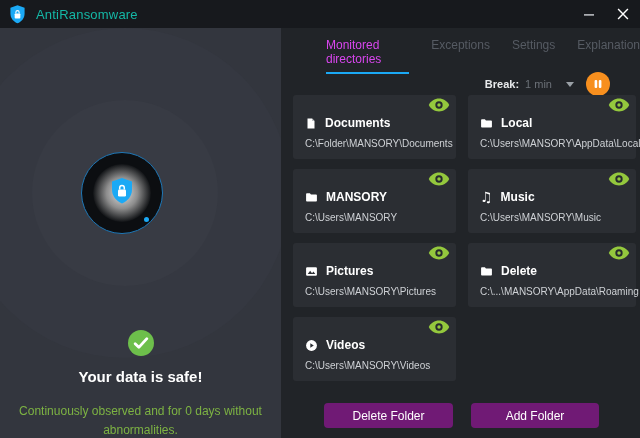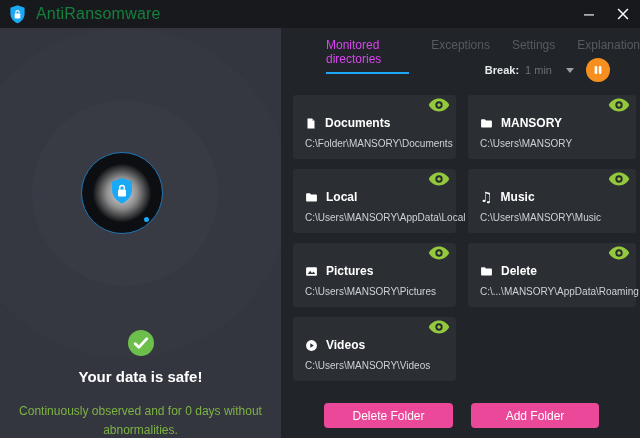--- a/index.html
+++ b/index.html
@@ -3,21 +3,21 @@
 <meta charset="utf-8">
 <style>
   * { margin:0; padding:0; box-sizing:border-box; }
   html,body { width:640px; height:438px; overflow:hidden; }
   body { font-family:"Liberation Sans", sans-serif; background:#212428; }
   .window { width:640px; height:438px; display:flex; flex-direction:column; }
 
   
   .titlebar { height:28px; background:#17191d; display:flex; align-items:center; flex-shrink:0; }
   .titlebar .app-icon { margin:0 10px 0 9px; display:flex; align-items:center; }
-  .titlebar .app-title { color:#15803d; font-size:16px; letter-spacing:.2px; }
+  .titlebar .app-title { color:#14b8a6; font-size:13px; letter-spacing:.2px; }
   .win-controls { margin-left:auto; display:flex; height:100%; }
   .win-btn { width:34px; height:100%; display:flex; align-items:center; justify-content:center; cursor:default; }
 
   
   .content { flex:1; display:flex; }
 
   
   .left-panel { width:281px; background:#33363e; position:relative; overflow:hidden; flex-shrink:0; }
   .bg-ring { position:absolute; border-radius:50%; }
   .bg-ring.r2 { width:330px; height:330px; left:-40px; top:0px; background:#353841; }
@@ -30,39 +30,39 @@
   .orb-dot { position:absolute; width:5px; height:5px; border-radius:50%; background:#1ba9f5; left:62px; top:64px; }
   .status-block { position:absolute; left:0; right:0; top:302px; text-align:center; }
   .status-headline { margin-top:8px; color:#ffffff; font-size:15px; font-weight:bold; }
   .status-subtext { margin:17px 16px 0; color:#7db343; font-size:12px; line-height:1.55; }
 
   
   .right-panel { flex:1; background:#212428; position:relative; }
   .tabs { position:absolute; left:45px; top:10px; display:flex; gap:22px; }
   .tab { font-size:12px; color:#565b63; padding-bottom:6px; cursor:default; }
   .tab.active { color:#d946ef; border-bottom:2px solid #1ba9f5; }
-  .break-row { position:absolute; top:30px; right:30px; display:flex; align-items:center;justify-content:center; }
+  .break-row { position:absolute; top:44px; right:30px; display:flex; align-items:center;justify-content:center; }
   .break-label { color:#e8eaec; font-size:11px; font-weight:bold; }
   .break-value { color:#6b7077; font-size:11px; margin-left:6px; }
   .caret { width:0; height:0; border-left:4px solid transparent; border-right:4px solid transparent;
            border-top:5px solid #9aa0a6; margin-left:14px; }
   .pause-btn { width:24px; height:24px; border-radius:50%; background:#f78f1e; margin-left:12px;
                display:flex; align-items:center; justify-content:center; cursor:default; }
 
   .grid { position:absolute; left:12px; top:67px; width:343px; display:grid;
           grid-template-columns:163px 168px; column-gap:12px; row-gap:10px; grid-auto-rows:64px; }
   .card { background:#2b2e33; border-radius:3px; position:relative; }
   .card .eye { position:absolute; top:3px; right:6px; line-height:0; cursor:default; }
   .card .name-row { position:absolute; left:12px; top:21px; display:flex; align-items:center; gap:8px; }
   .card .dir-icon { line-height:0; display:flex; align-items:center; color:#fff; }
   .card .dir-name { color:#ffffff; font-size:12px; font-weight:bold; }
   .card .dir-path { position:absolute; left:12px; top:43px; color:#ced1d5; font-size:10px; white-space:nowrap; }
 
   .actions { position:absolute; left:12px; top:375px; width:343px; display:flex; }
-  .action-btn { height:25px; border:none; border-radius:4px; background:#ec4899; color:#ffffff;
+  .action-btn { height:25px; border:none; border-radius:4px; background:#701a75; color:#ffffff;
                 font-size:12px; font-family:"Liberation Sans", sans-serif; cursor:default; }
   .action-btn.delete { width:129px; margin-left:31px; }
   .action-btn.add { width:128px; margin-left:18px; }
 
   .glyph { font-family:"DejaVu Sans", sans-serif; font-size:14px; line-height:1; color:#fff; }
 </style>
 </head>
 <body>
 
 <div class="window">
@@ -166,41 +166,41 @@
         <circle cx="12" cy="7.5" r="4" fill="#262a2e"></circle>
         <circle cx="12" cy="7.5" r="1.9" fill="#94c83d"></circle>
       </svg>
     </span>
     <div class="name-row">
       <span class="dir-icon">
                 <svg viewBox="0 0 24 24" width="13" height="13">
                   <path fill="#fff" d="M2 5.5C2 4.7 2.7 4 3.5 4H9l2 2.5h9.5c.8 0 1.5.7 1.5 1.5v10c0 .8-.7 1.5-1.5 1.5h-17c-.8 0-1.5-.7-1.5-1.5z"></path>
                 </svg>
               </span>
+      <span class="dir-name">Local</span>
+    </div>
+    <div class="dir-path">C:\Users\MANSORY\AppData\Local</div>
+  </div>
+          <div class="card">
+    <span class="eye">
+      <svg viewBox="0 0 24 15" width="22" height="14">
+        <path d="M12 .5C7.3.5 3.1 3.3.8 7.5c2.3 4.2 6.5 7 11.2 7s8.9-2.8 11.2-7C20.9 3.3 16.7.5 12 .5z" fill="#94c83d"></path>
+        <circle cx="12" cy="7.5" r="4" fill="#262a2e"></circle>
+        <circle cx="12" cy="7.5" r="1.9" fill="#94c83d"></circle>
+      </svg>
+    </span>
+    <div class="name-row">
+      <span class="dir-icon">
+                <svg viewBox="0 0 24 24" width="13" height="13">
+                  <path fill="#fff" d="M2 5.5C2 4.7 2.7 4 3.5 4H9l2 2.5h9.5c.8 0 1.5.7 1.5 1.5v10c0 .8-.7 1.5-1.5 1.5h-17c-.8 0-1.5-.7-1.5-1.5z"></path>
+                </svg>
+              </span>
       <span class="dir-name">MANSORY</span>
     </div>
     <div class="dir-path">C:\Users\MANSORY</div>
-  </div>
-          <div class="card">
-    <span class="eye">
-      <svg viewBox="0 0 24 15" width="22" height="14">
-        <path d="M12 .5C7.3.5 3.1 3.3.8 7.5c2.3 4.2 6.5 7 11.2 7s8.9-2.8 11.2-7C20.9 3.3 16.7.5 12 .5z" fill="#94c83d"></path>
-        <circle cx="12" cy="7.5" r="4" fill="#262a2e"></circle>
-        <circle cx="12" cy="7.5" r="1.9" fill="#94c83d"></circle>
-      </svg>
-    </span>
-    <div class="name-row">
-      <span class="dir-icon">
-                <svg viewBox="0 0 24 24" width="13" height="13">
-                  <path fill="#fff" d="M2 5.5C2 4.7 2.7 4 3.5 4H9l2 2.5h9.5c.8 0 1.5.7 1.5 1.5v10c0 .8-.7 1.5-1.5 1.5h-17c-.8 0-1.5-.7-1.5-1.5z"></path>
-                </svg>
-              </span>
-      <span class="dir-name">Local</span>
-    </div>
-    <div class="dir-path">C:\Users\MANSORY\AppData\Local</div>
   </div>
           <div class="card">
     <span class="eye">
       <svg viewBox="0 0 24 15" width="22" height="14">
         <path d="M12 .5C7.3.5 3.1 3.3.8 7.5c2.3 4.2 6.5 7 11.2 7s8.9-2.8 11.2-7C20.9 3.3 16.7.5 12 .5z" fill="#94c83d"></path>
         <circle cx="12" cy="7.5" r="4" fill="#262a2e"></circle>
         <circle cx="12" cy="7.5" r="1.9" fill="#94c83d"></circle>
       </svg>
     </span>
     <div class="name-row">

